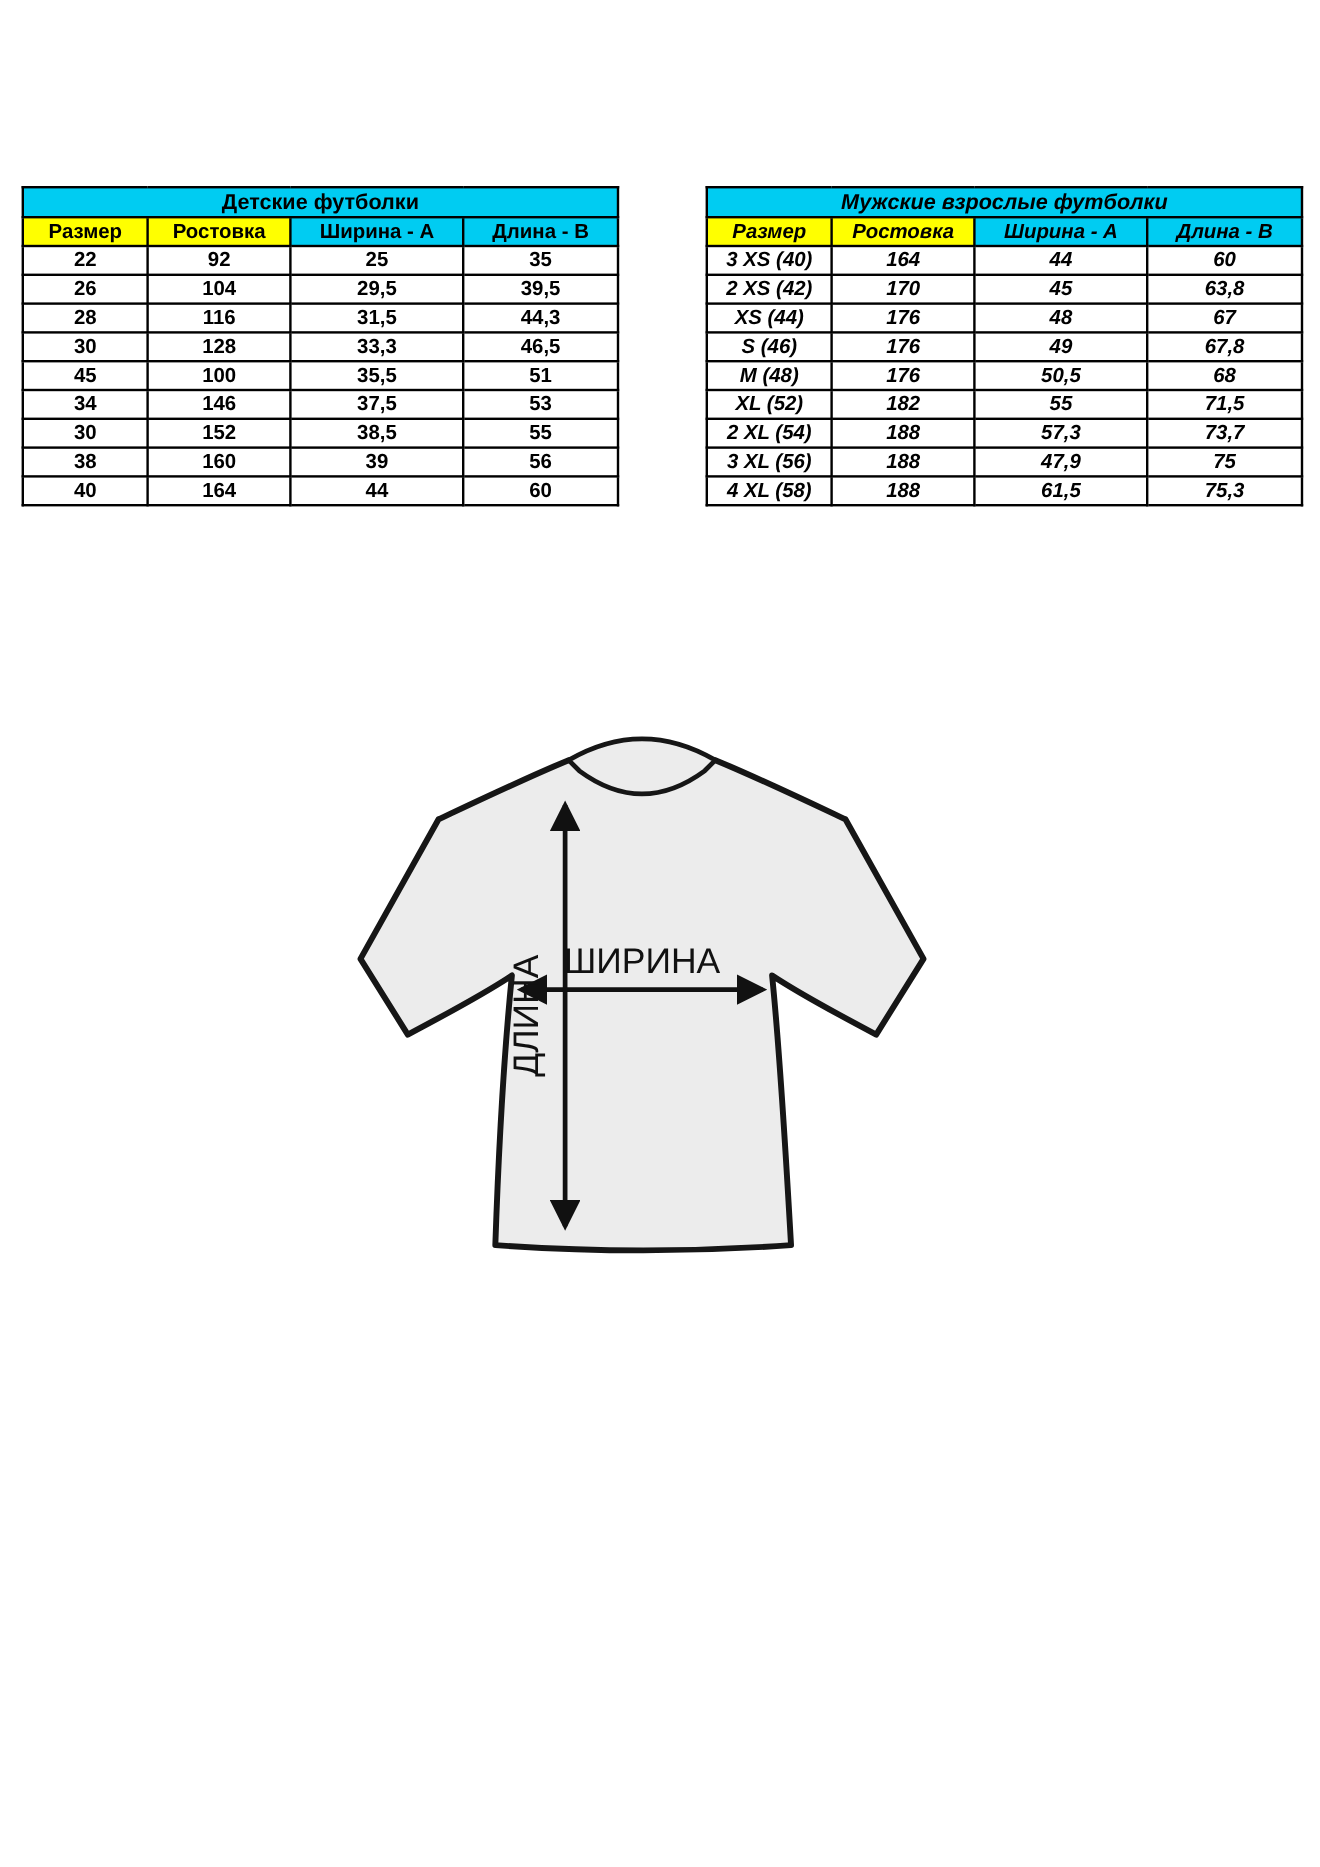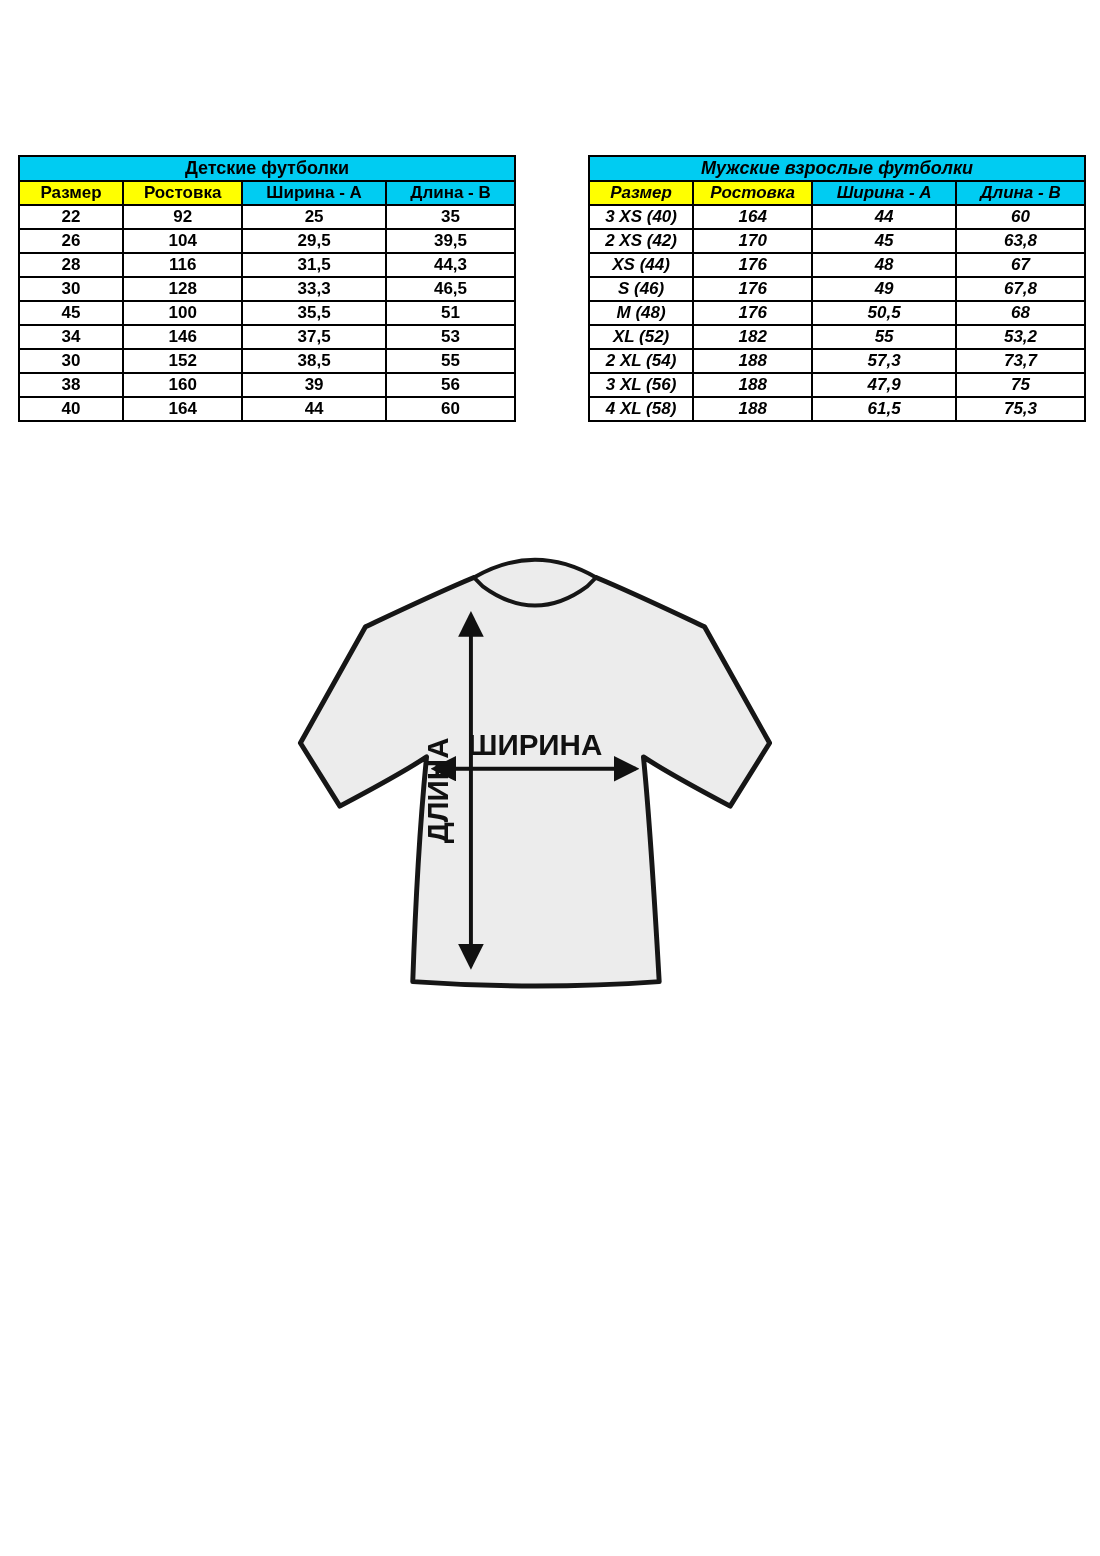--- a/index.html
+++ b/index.html
@@ -28,21 +28,21 @@
   .size-table th.title {
     background: var(--title-bg, #00ccf2);
     font-size:18px; height:14px;
   }
   .head-row th:nth-child(1),
   .head-row th:nth-child(2) { background: var(--size-header-bg, #ffff00); }
   .head-row th:nth-child(3),
   .head-row th:nth-child(4) { background: var(--dim-header-bg, #00ccf2); }
 
   
-  .diagram { position:absolute; left:190px; top:520px; width:690px; height:523px;font-weight:bold; }
+  .diagram { position:absolute; left:190px; top:576px; width:690px; height:523px; }
   .shirt      { fill: var(--shirt-fill, #ececec); stroke: var(--shirt-stroke, #161616); stroke-width:5; stroke-linejoin:round; }
   .collar     { fill: var(--shirt-fill, #ececec); stroke: var(--shirt-stroke, #161616); stroke-width:4; stroke-linejoin:round; }
   .arrow-line { stroke:#111; stroke-width:4; }
   .dim-label  { fill:#111; font-family:"Liberation Sans", sans-serif; font-size:30px; }
 </style>
 </head>
 <body>
 
 <div class="page">
 
@@ -168,21 +168,21 @@
         <tr>
           <td>M (48)</td>
           <td>176</td>
           <td>50,5</td>
           <td>68</td>
         </tr>
         <tr>
           <td>XL (52)</td>
           <td>182</td>
           <td>55</td>
-          <td>53,2</td>
+          <td>71,5</td>
         </tr>
         <tr>
           <td>2 XL (54)</td>
           <td>188</td>
           <td>57,3</td>
           <td>73,7</td>
         </tr>
         <tr>
           <td>3 XL (56)</td>
           <td>188</td>

